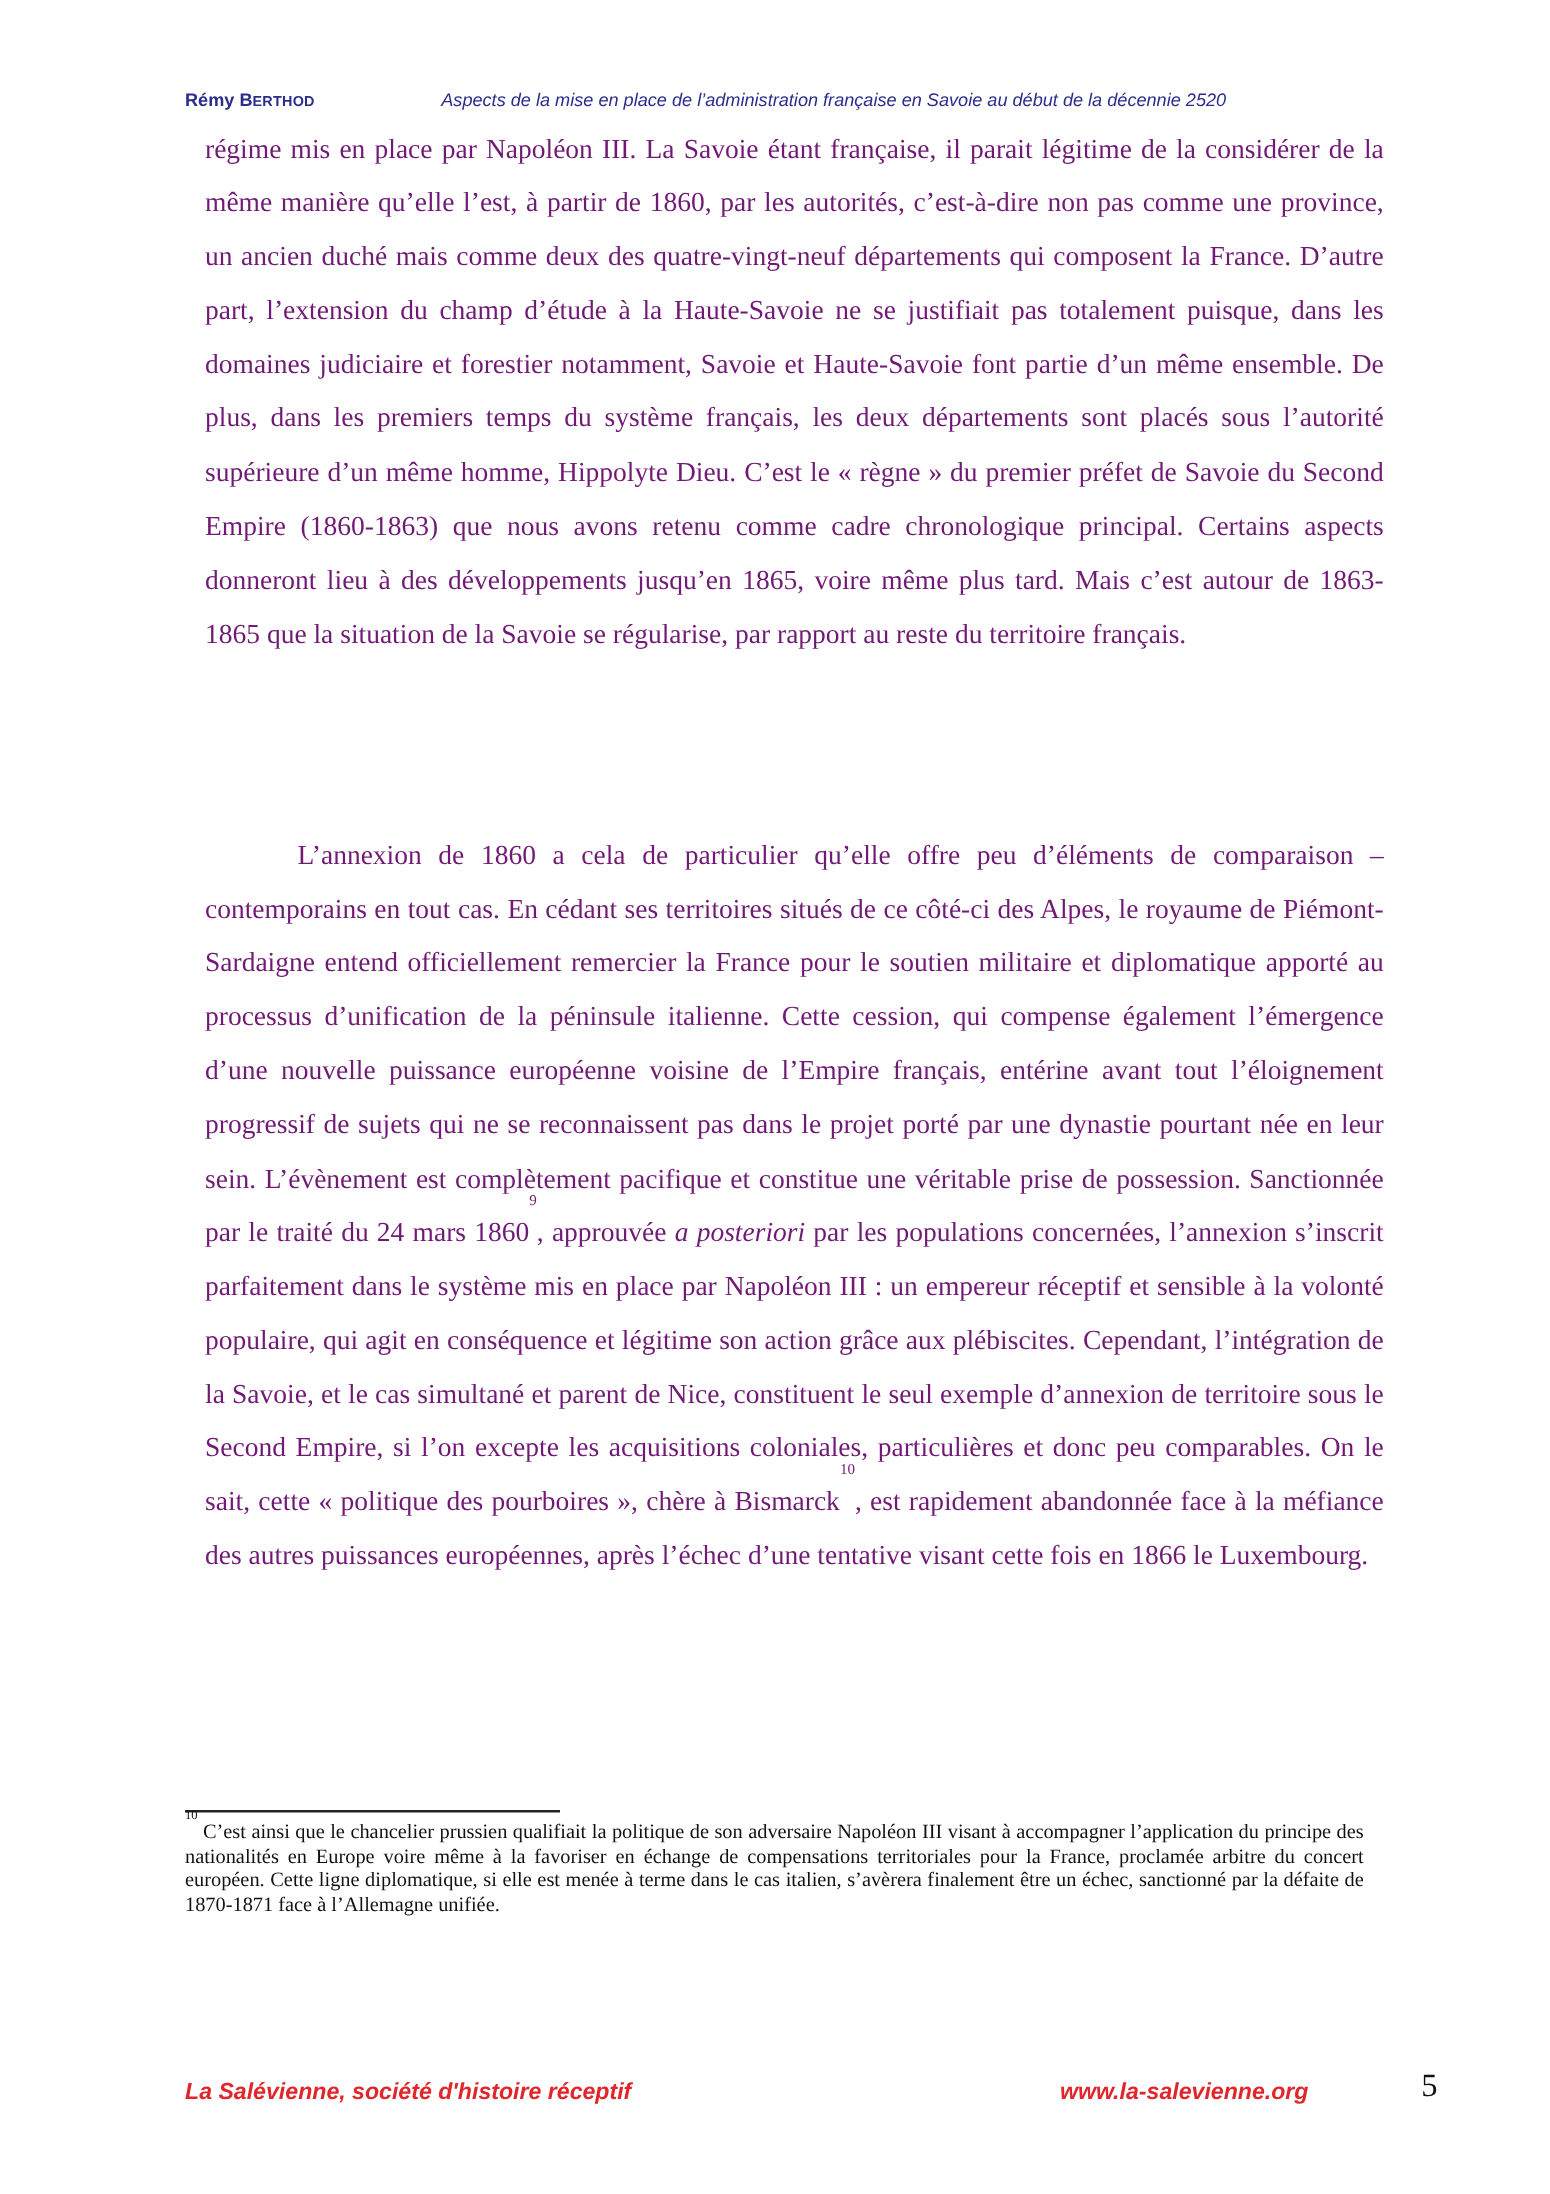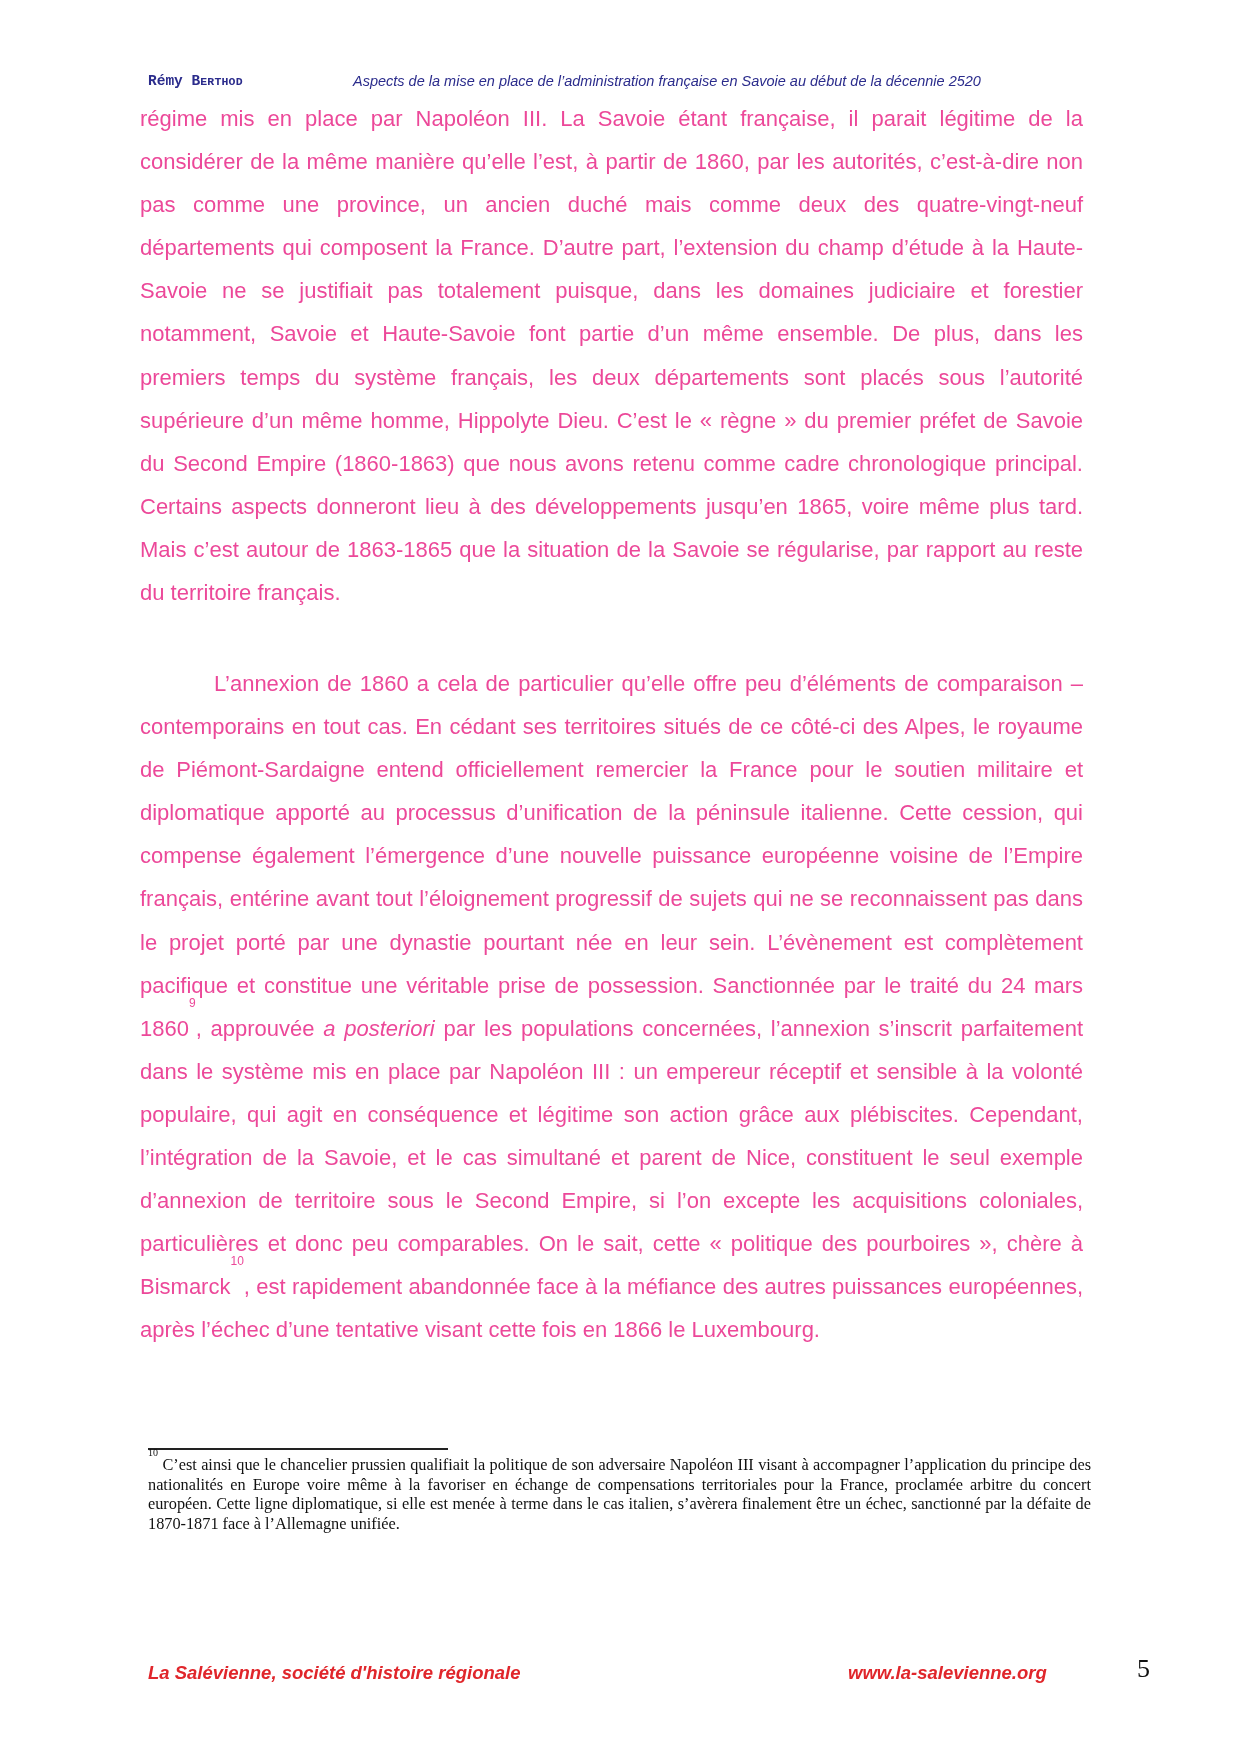--- a/index.html
+++ b/index.html
@@ -1,21 +1,21 @@
 <!DOCTYPE html>
 <html><head>
   <meta charset="utf-8">
   <style>
     html, body { margin: 0; padding: 0; background: #ffffff; }
     body { width: 1240px; height: 1755px; position: relative; overflow: hidden; }
     .header { position: absolute; top: 73px; left: 148px; width: 940px; height: 20px; font-family: "Liberation Sans", sans-serif; color: #2b2c8c; font-size: 14.5px; }
-    .header .author { position: absolute; left: 0; top: 0; font-weight: bold; font-family: Liberation Mono, monospace; }
+    .header .author { position: absolute; left: 0; top: 0; font-weight: bold; }
     .header .author .sc { font-size: 11.5px; letter-spacing: 0.2px; }
     .header .title { position: absolute; left: 205px; top: 0; font-style: italic; white-space: nowrap; }
-    .body-text { position: absolute; left: 140px; width: 943px; font-family: Liberation Sans, sans-serif; font-size: 22px; color: #ec4899; line-height: 43.1px; text-align: justify; }
+    .body-text { position: absolute; left: 164px; width: 943px; font-family: Liberation Serif, serif; font-size: 22px; color: #701a75; line-height: 43.1px; text-align: justify; }
     .p1 { top: 97px; }
     .p2 { top: 662px; text-indent: 74px; }
     .body-text p { margin: 0; }
     sup { font-size: 12px; vertical-align: top; position: relative; top: -4px; line-height: 0; }
     .fn-rule { position: absolute; left: 148px; top: 1448px; width: 300px; height: 2px; background: #222; }
     .footnotes { position: absolute; left: 148px; top: 1455px; width: 943px; font-family: "Liberation Serif", serif; font-size: 16.3px; line-height: 19.6px; color: #111; text-align: justify; }
     .footnotes p { margin: 0; }
     .footnotes sup { font-size: 10px; top: -2px; }
     .footer { position: absolute; top: 1662px; left: 148px; width: 1000px; height: 24px; font-family: "Liberation Sans", sans-serif; font-style: italic; font-weight: bold; color: #e0262b; font-size: 18.5px; }
     .footer .left { position: absolute; left: 0; top: 0; }
@@ -39,17 +39,17 @@
   <p><span>L’annexion de 1860 a cela de particulier qu’elle offre peu d’éléments de comparaison – contemporains en tout cas. En cédant ses territoires situés de ce côté-ci des Alpes, le royaume de Piémont-Sardaigne entend officiellement remercier la France pour le soutien militaire et diplomatique apporté au processus d’unification de la péninsule italienne. Cette cession, qui compense également l’émergence d’une nouvelle puissance européenne voisine de l’Empire français, entérine avant tout l’éloignement progressif de sujets qui ne se reconnaissent pas dans le projet porté par une dynastie pourtant née en leur sein. L’évènement est complètement pacifique et constitue une véritable prise de possession. Sanctionnée par le traité du 24 mars 1860</span><sup>9</sup><span>, approuvée </span><em>a posteriori</em><span> par les populations concernées, l’annexion s’inscrit parfaitement dans le système mis en place par Napoléon III : un empereur réceptif et sensible à la volonté populaire, qui agit en conséquence et légitime son action grâce aux plébiscites. Cependant, l’intégration de la Savoie, et le cas simultané et parent de Nice, constituent le seul exemple d’annexion de territoire sous le Second Empire, si l’on excepte les acquisitions coloniales, particulières et donc peu comparables. On le sait, cette « politique des pourboires », chère à Bismarck</span><sup>10</sup><span>, est rapidement abandonnée face à la méfiance des autres puissances européennes, après l’échec d’une tentative visant cette fois en 1866 le Luxembourg.</span></p>
 </div>
 
 <div class="fn-rule"></div>
 
 <div class="footnotes">
   <p><sup>10</sup><span> C’est ainsi que le chancelier prussien qualifiait la politique de son adversaire Napoléon III visant à accompagner l’application du principe des nationalités en Europe voire même à la favoriser en échange de compensations territoriales pour la France, proclamée arbitre du concert européen. Cette ligne diplomatique, si elle est menée à terme dans le cas italien, s’avèrera finalement être un échec, sanctionné par la défaite de 1870-1871 face à l’Allemagne unifiée.</span></p>
 </div>
 
 <div class="footer">
-  <span class="left">La Salévienne, société d'histoire régionale</span>
+  <span class="left">La Salévienne, société d'histoire réceptif</span>
   <span class="right">www.la-salevienne.org</span>
 </div>
 
 <div class="page-num">5</div>
 
 </body></html>

